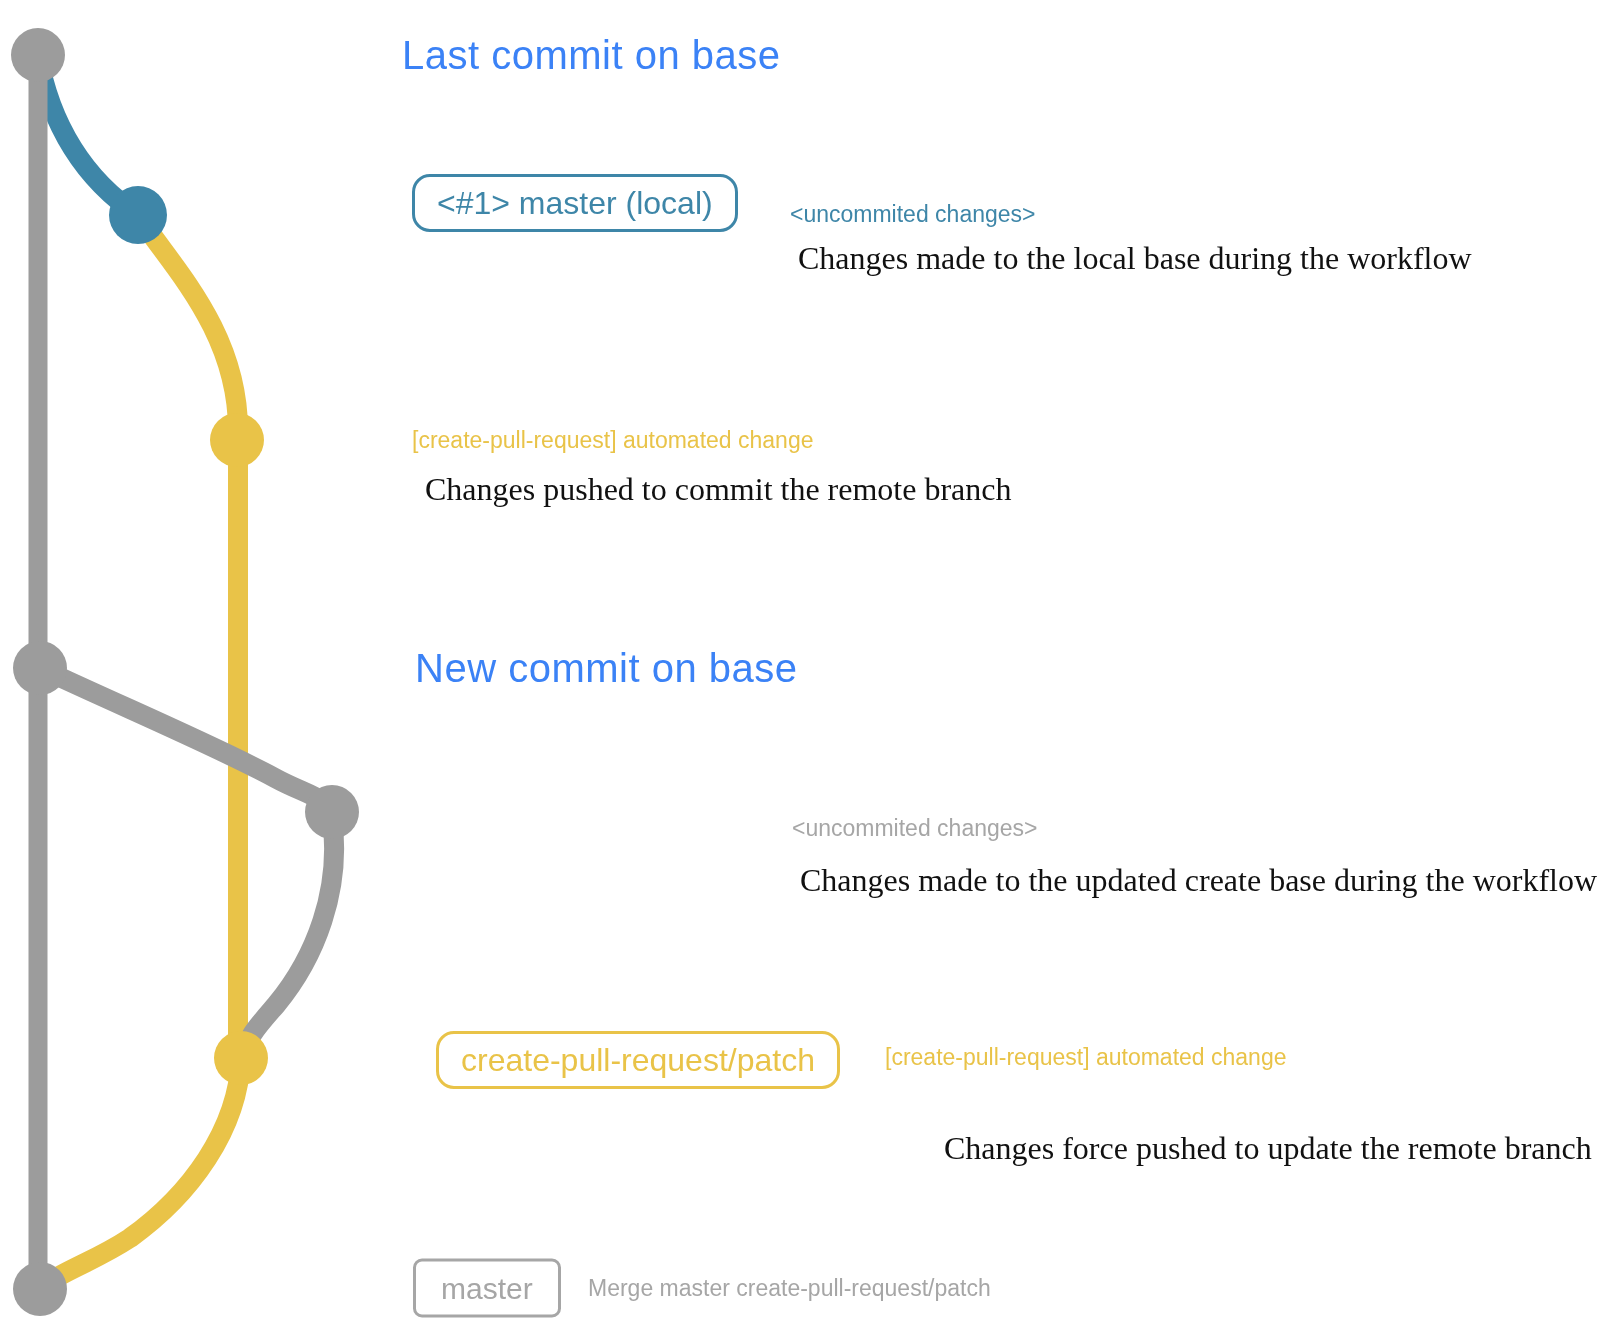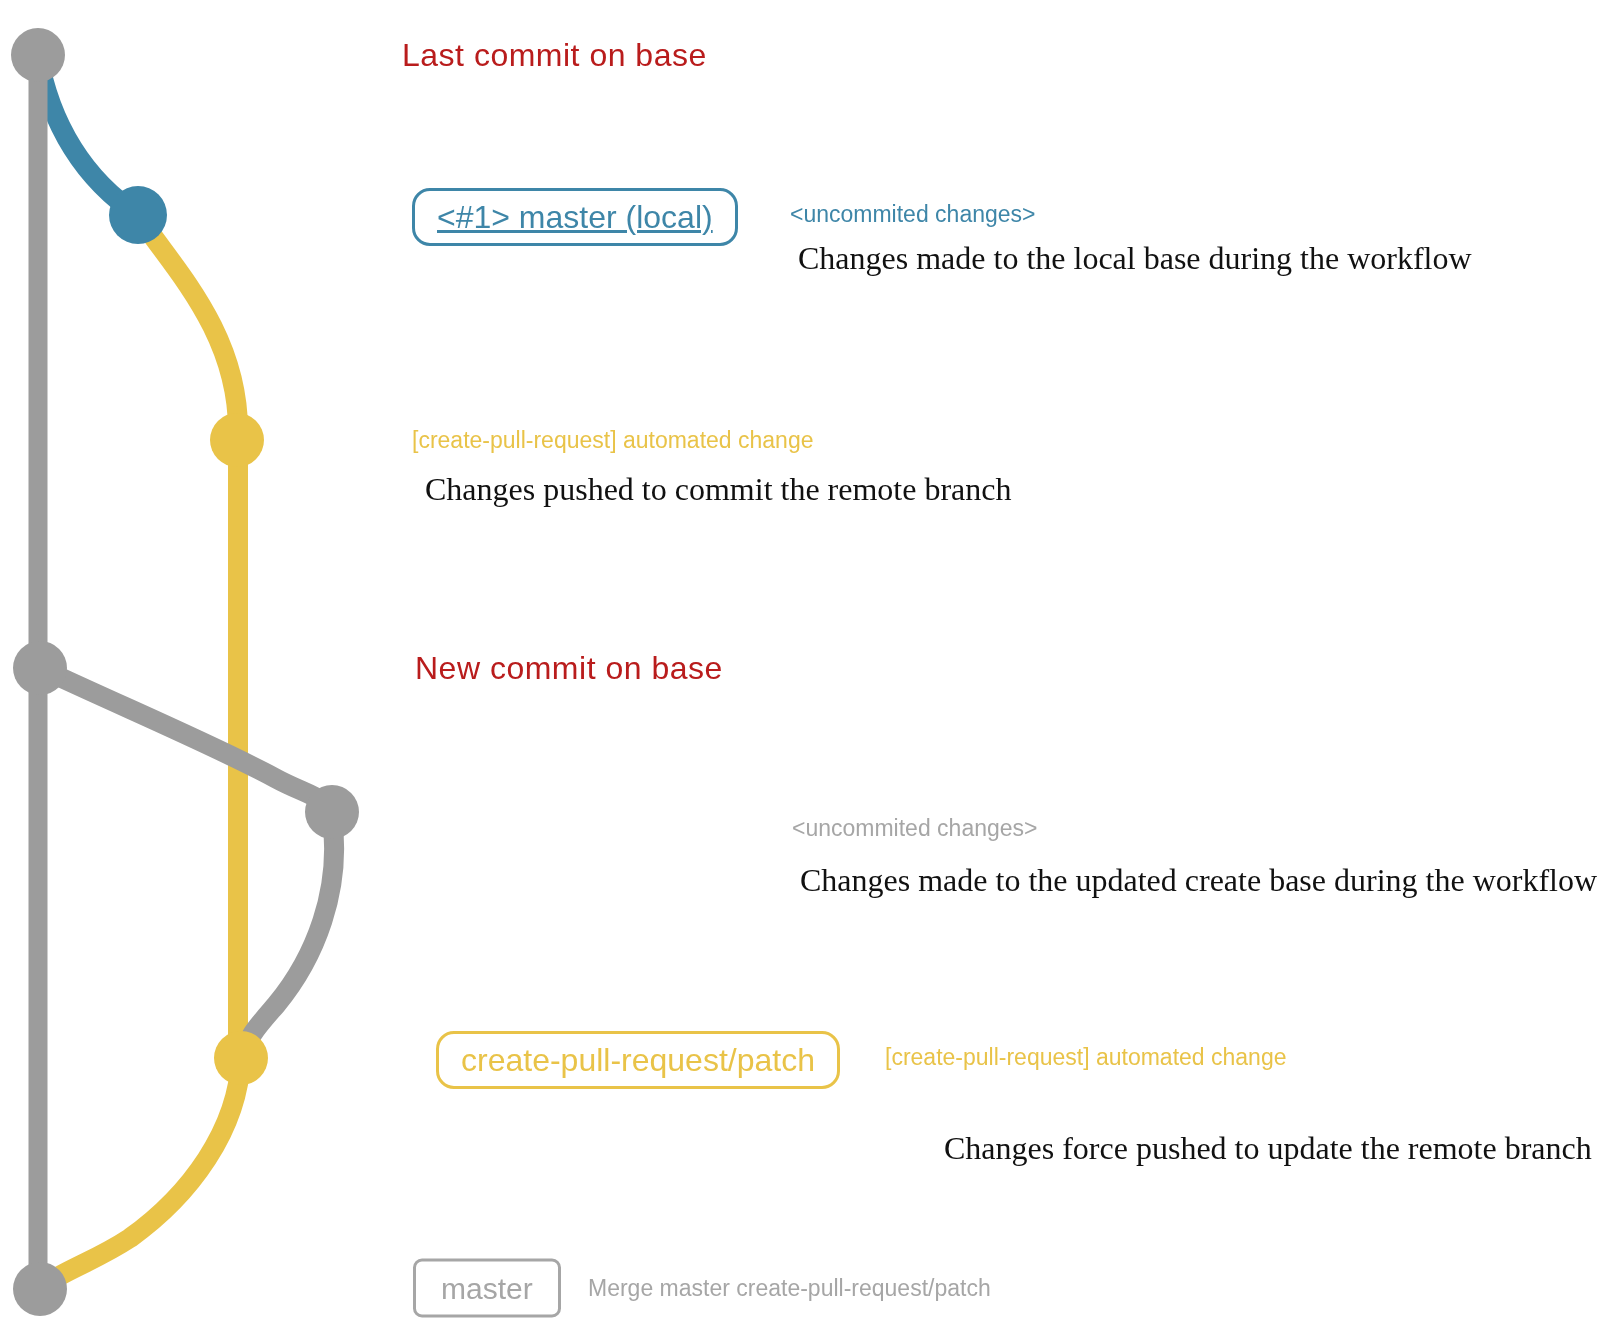--- a/index.html
+++ b/index.html
@@ -7,22 +7,22 @@
     position:relative;
     width:1618px;
     height:1344px;
     background:#ffffff;
     overflow:hidden;
     font-family:"Liberation Sans", sans-serif;
   }
   .graph-svg{position:absolute;left:0;top:0;}
   .abs{position:absolute;transform:translateY(-50%);white-space:nowrap;}
   .note{
-    font-size:32px;
-    color:#b91c1c;
+    font-size:40px;
+    color:#3b82f6;
     letter-spacing:0.5px;
   }
   .annotation{font-size:23px;}
   .annotation.blue{color:#3e86a8;}
   .annotation.yellow{color:#e9c348;}
   .annotation.gray{color:#a6a6a6;}
   .desc{
     font-family:"Liberation Serif", serif;
     font-size:32px;
     color:#111111;
@@ -65,21 +65,21 @@
     <circle cx="138" cy="215" r="29" fill="#3e86a8"></circle>
     <circle cx="237" cy="440" r="27" fill="#e9c348"></circle>
     <circle cx="40" cy="668" r="27" fill="#9c9c9c"></circle>
     <circle cx="332" cy="812" r="27" fill="#9c9c9c"></circle>
     <circle cx="241" cy="1058" r="27" fill="#e9c348"></circle>
     <circle cx="40" cy="1289" r="27" fill="#9c9c9c"></circle>
   </svg>
 
   <div class="abs note" style="left:402px;top:55px;">Last commit on base</div>
 
-  <div class="abs badge blue" style="left:412px;top:217px;text-decoration:underline;">&lt;#1&gt; master (local)</div>
+  <div class="abs badge blue" style="left:412px;top:203px;">&lt;#1&gt; master (local)</div>
   <div class="abs annotation blue" style="left:790px;top:214px;">&lt;uncommited changes&gt;</div>
   <div class="abs desc" style="left:798px;top:258px;">Changes made to the local base during the workflow</div>
 
   <div class="abs annotation yellow" style="left:412px;top:440px;">[create-pull-request] automated change</div>
   <div class="abs desc" style="left:425px;top:489px;">Changes pushed to commit the remote branch</div>
 
   <div class="abs note" style="left:415px;top:668px;">New commit on base</div>
 
   <div class="abs annotation gray" style="left:792px;top:828px;">&lt;uncommited changes&gt;</div>
   <div class="abs desc" style="left:800px;top:880px;">Changes made to the updated create base during the workflow</div>

